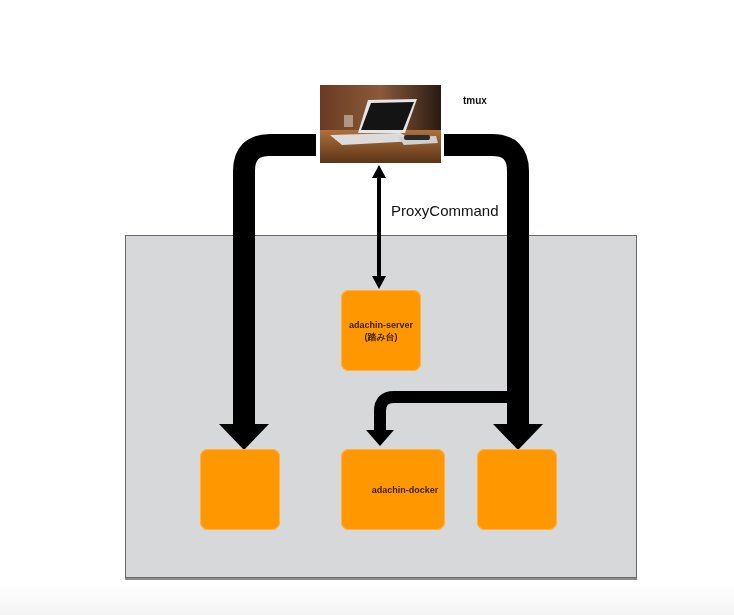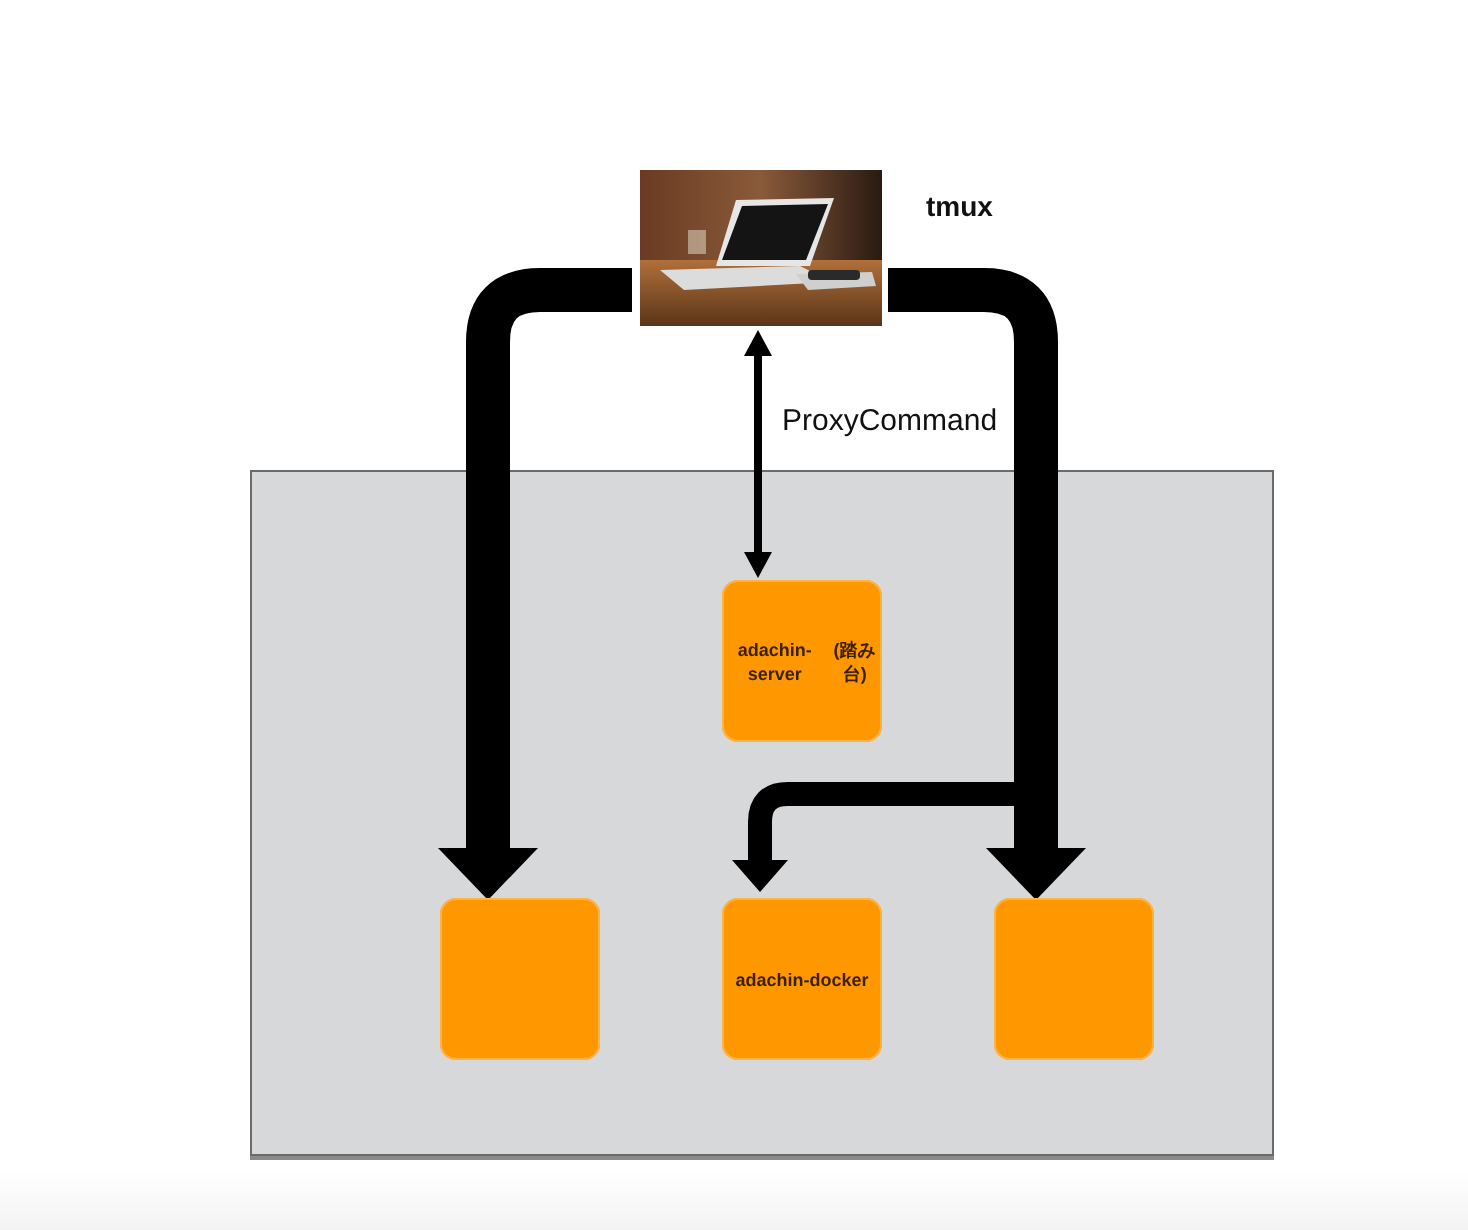--- a/index.html
+++ b/index.html
@@ -15,30 +15,30 @@
     .network-box {
       position: absolute; left: 125px; top: 235px; width: 510px; height: 341px;
       background: #d7d8da; border: 1px solid #6b6b6b;
       box-shadow: 0 2px 0 #8a8a8a;
     }
     .node {
       position: absolute; width: 80px; height: 81px;
       background: #ff9800; border-radius: 8px;
       box-shadow: 0 0 0 1px #ffb347 inset;
       display: flex; align-items: center; justify-content: center;
-      flex-direction: row; text-align: center;
-      color: #3a1f00; font-weight: bold; font-size: 9px; line-height: 12px; margin-left: 20px;
+      flex-direction: column; text-align: center;
+      color: #3a1f00; font-weight: bold; font-size: 9px; line-height: 12px;
     }
     .laptop {
       position: absolute; left: 320px; top: 85px; width: 121px; height: 78px;
       overflow: hidden; background: #3a2516;
     }
     .label-tmux {
       position: absolute; left: 463px; top: 95px;
-      font-weight: bold; font-size: 14px; color: #111;
+      font-weight: bold; font-size: 10px; color: #111;
     }
     .label-proxy {
       position: absolute; left: 391px; top: 202px;
       font-size: 15px; color: #111;
     }
     svg.arrows { position: absolute; left: 0; top: 0; }
   </style>
 </head>
 <body>
 
@@ -91,19 +91,19 @@
 
 <div class="node" style="left:341px; top:290px;">
   <span>adachin-server</span>
   <span>(踏み台)</span>
 </div>
 
 <div class="node" style="left:200px; top:449px;">
   <span></span>
 </div>
 
-<div class="node" style="left:341px; top:449px;">
+<div class="node" style="left:341px; top:449px;padding-left:24px;">
   <span>adachin-docker</span>
 </div>
 
 <div class="node" style="left:477px; top:449px;">
   <span></span>
 </div>
 
 </body></html>

